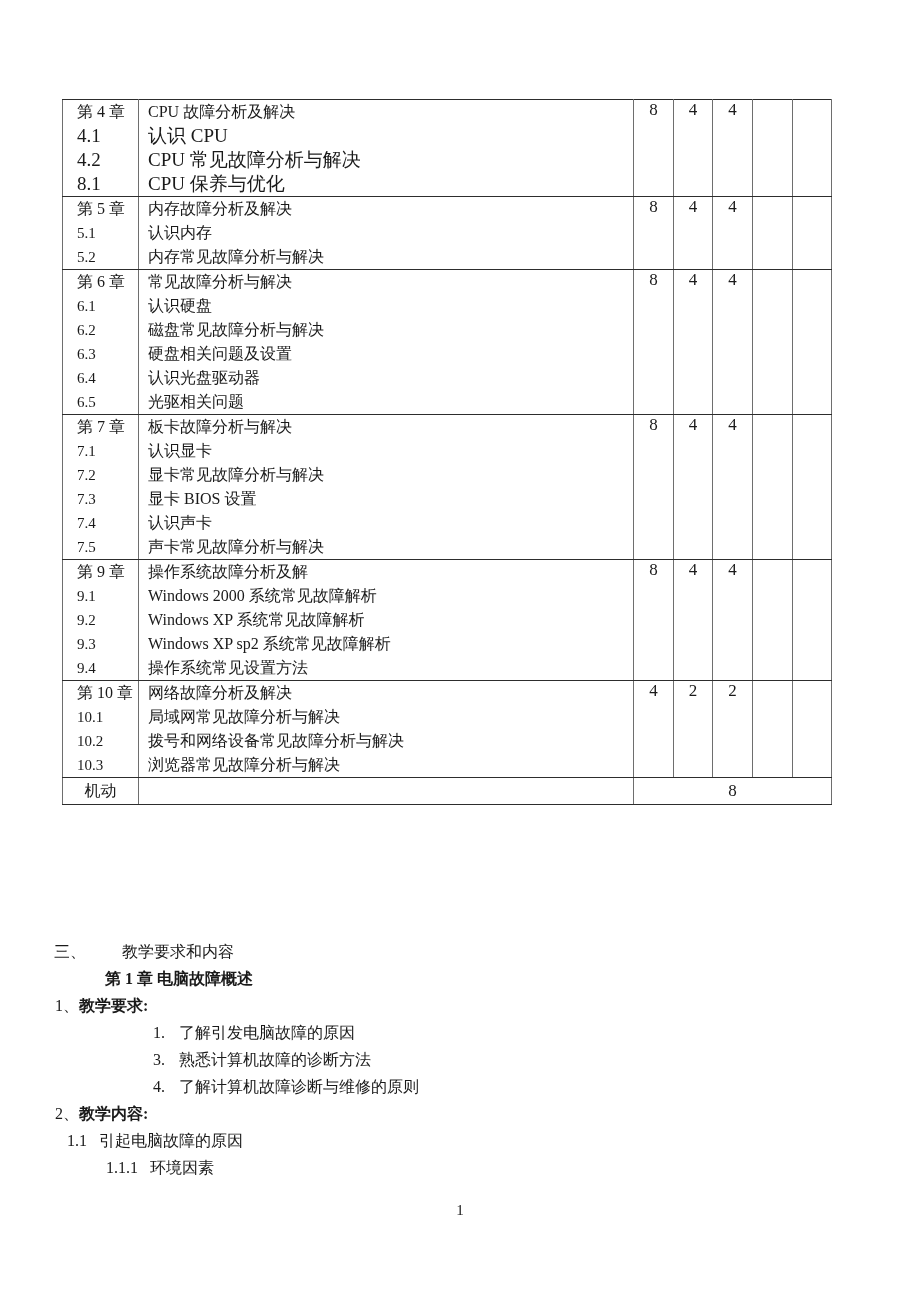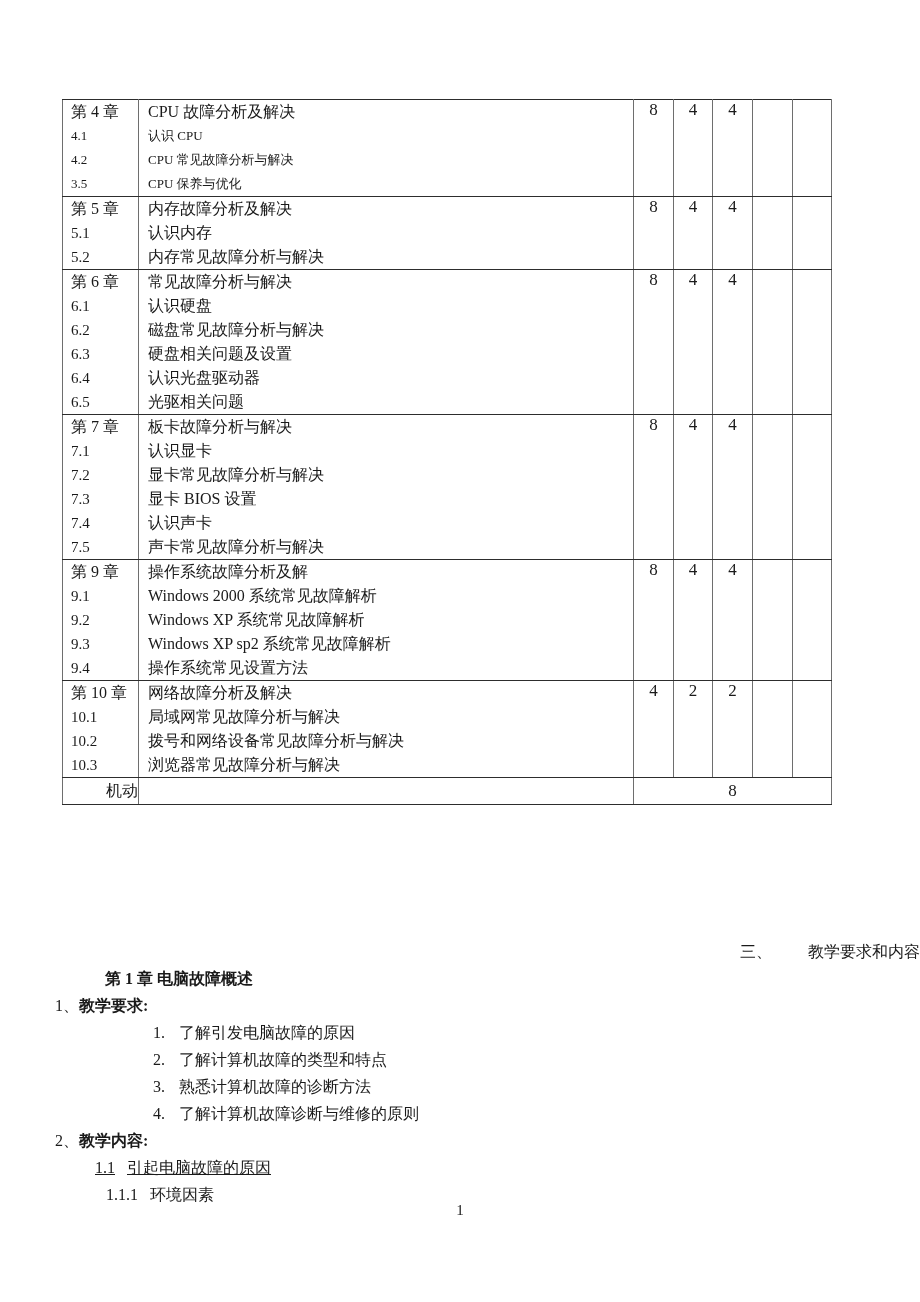--- a/index.html
+++ b/index.html
@@ -22,44 +22,44 @@
   table.syllabus { border: 1.5px solid #222; }
   table.syllabus td {
     padding: 0;
     vertical-align: top;
     border-top: 1px solid #2d2d2d;
     border-bottom: 1px solid #2d2d2d;
     border-left: 1px solid #6e6e6e;
     border-right: 1px solid #6e6e6e;
   }
   .ln { line-height: 24px; white-space: nowrap; overflow: hidden; }
-  .ch-cell .ln { padding-left: 8px; }
+  .ch-cell .ln { padding-left: 8px; margin-left: 6px; }
   .ct-cell .ln { padding-left: 9px; }
   .sec-num { font-size: 15px; }
-  .f-sm { font-size: 13px; }
+  .f-sm { font-size: 19px; }
   td.hr {
     text-align: center;
     vertical-align: middle;
     font-size: 17px;
   }
   tr.mini td { height: 26px; vertical-align: middle; }
-  td.label-c { text-align: right; font-size: 16px; }
+  td.label-c { text-align: center; font-size: 16px; }
   td.total-c { text-align: center; font-size: 17px; }
   
   .body-text {
     position: absolute; left: 0; top: 938px; width: 920px;
     font-size: 16px;
   }
   .bt-ln { line-height: 27px; white-space: nowrap; }
-  .ind-sec { margin-left: 107px; text-align: right; }
+  .ind-sec { margin-left: 54px; }
   .gap-wide { margin-left: 36px; }
   .ind-ch { margin-left: 105px; font-weight: bold; }
   .ind-head { margin-left: 55px; }
   .ind-item { margin-left: 153px; }
-  .ind-c1 { margin-left: 95px; text-decoration: underline; }
+  .ind-c1 { margin-left: 67px; }
   .ind-c2 { margin-left: 106px; }
   .gap-num { margin-left: 14px; }
   .gap-sm { margin-left: 12px; }
   .b { font-weight: bold; }
   
   .page-num {
     position: absolute; left: 0; top: 1202px; width: 920px;
     text-align: center; font-size: 15px;
   }
 </style>
@@ -77,21 +77,21 @@
       <col style="width:40px">
         <col style="width:39px">
     </colgroup>
     <tbody>
 
     <tr>
       <td class="ch-cell">
         <div class="ln">第 4 章</div>
         <div class="ln sec-num f-sm">4.1</div>
         <div class="ln sec-num f-sm">4.2</div>
-        <div class="ln sec-num f-sm">3.5</div>
+        <div class="ln sec-num f-sm">8.1</div>
       </td>
       <td class="ct-cell">
         <div class="ln">CPU 故障分析及解决</div>
         <div class="ln f-sm">认识 CPU</div>
         <div class="ln f-sm">CPU 常见故障分析与解决</div>
         <div class="ln f-sm">CPU 保养与优化</div>
       </td>
       <td class="hr">8</td>
       <td class="hr">4</td>
       <td class="hr">4</td>
@@ -224,23 +224,20 @@
     <span>三、</span><span class="gap-wide">教学要求和内容</span>
   </div>
   <div class="bt-ln ind-ch">第 1 章 电脑故障概述</div>
   <div class="bt-ln ind-head">
     <span>1、</span><span class="b">教学要求:</span>
   </div>
   <div class="bt-ln ind-item">
     <span>1.</span><span class="gap-num">了解引发电脑故障的原因</span>
   </div>
   <div class="bt-ln ind-item">
-    <span>2.</span><span class="gap-num">了解计算机故障的类型和特点</span>
-  </div>
-  <div class="bt-ln ind-item">
     <span>3.</span><span class="gap-num">熟悉计算机故障的诊断方法</span>
   </div>
   <div class="bt-ln ind-item">
     <span>4.</span><span class="gap-num">了解计算机故障诊断与维修的原则</span>
   </div>
   <div class="bt-ln ind-head">
     <span>2、</span><span class="b">教学内容:</span>
   </div>
   <div class="bt-ln ind-c1">
     <span>1.1</span><span class="gap-sm">引起电脑故障的原因</span>

